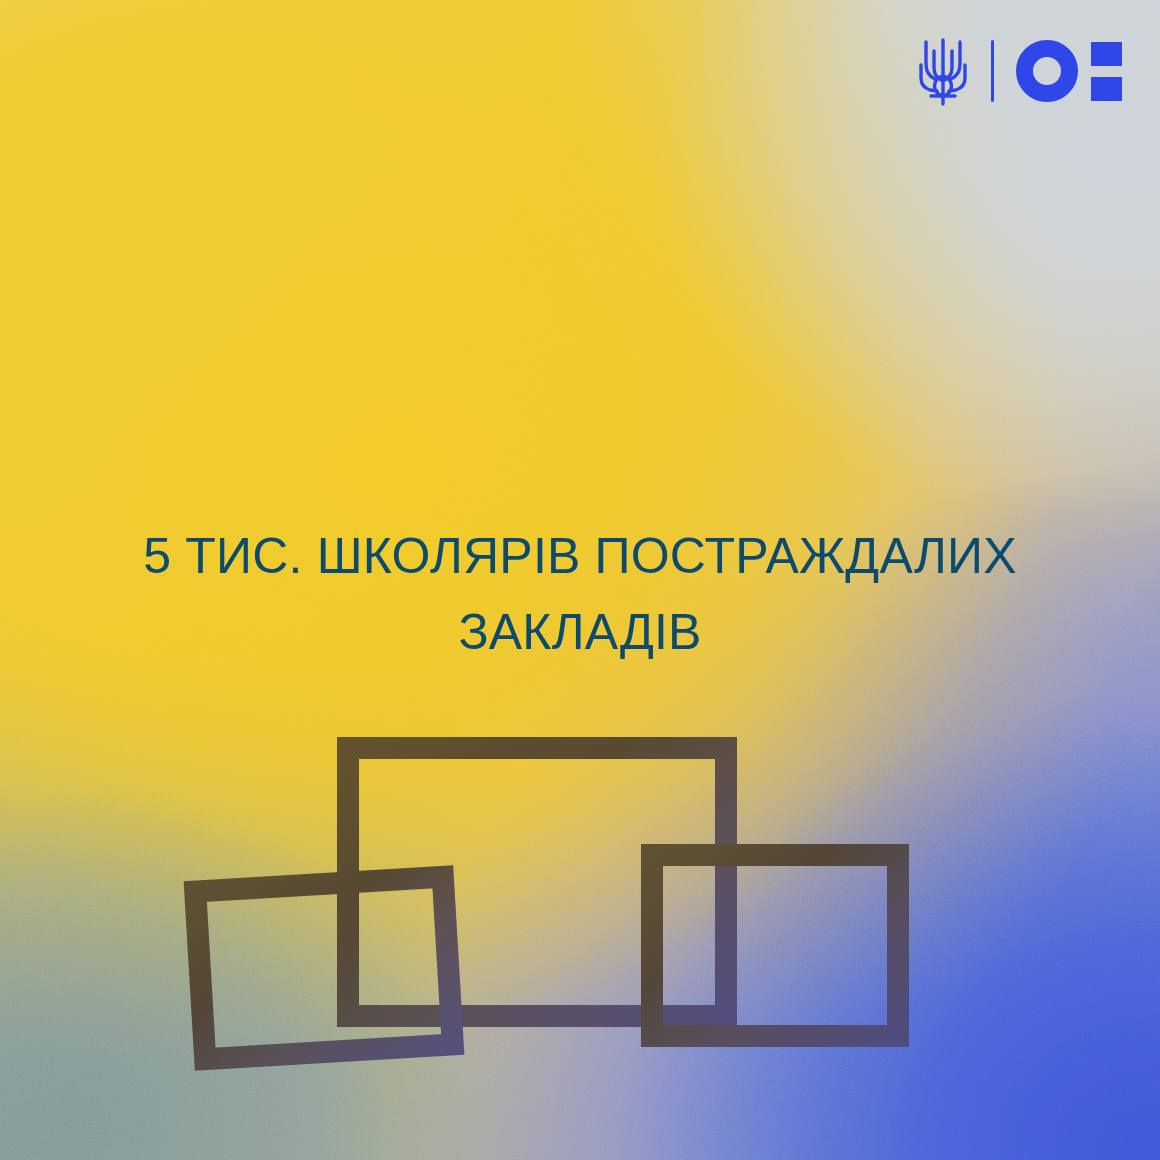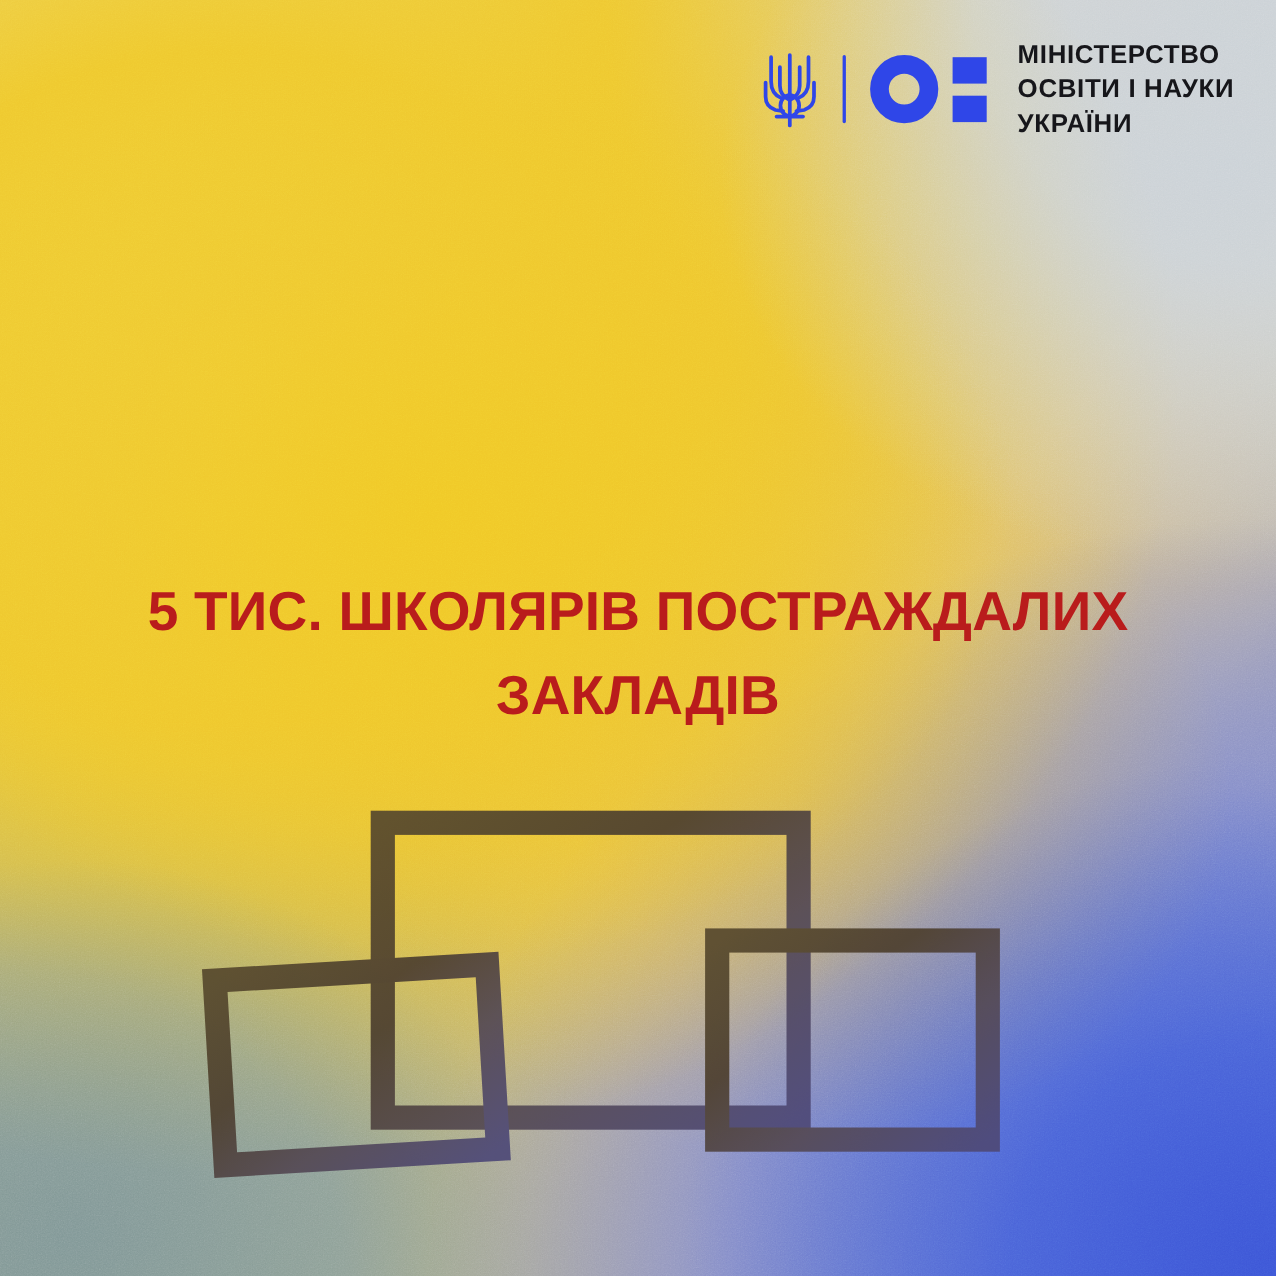--- a/index.html
+++ b/index.html
@@ -102,23 +102,23 @@
     white-space: nowrap;
   }
 
   
   #headline {
     position: absolute;
     top: 484px;
     left: 0;
     right: 0;
     text-align: center;
-    color: #b91c1c;
+    color: #0c4a6e;
     font-size: 50px;
-    font-weight: bold;
+    font-weight: normal;
     line-height: 1.52;
     letter-spacing: 0.2px;
     text-transform: uppercase;
     padding: 0 40px;
     box-sizing: border-box;
   }
   #headline .hl-line { display: block; }
 
   
   #devices-illustration {
@@ -184,24 +184,19 @@
     <div id="logo-divider"></div>
 
     <div id="mon-mark">
       <div id="mon-ring"></div>
       <div id="mon-colon">
         <div class="mon-colon-square"></div>
         <div class="mon-colon-square"></div>
       </div>
     </div>
 
-    <div id="ministry-name">
-      <div>МІНІСТЕРСТВО</div>
-      <div>ОСВІТИ І НАУКИ</div>
-      <div>УКРАЇНИ</div>
-    </div>
   </div>
 
   <h1 id="headline">
     <span class="hl-line">5 ТИС. ШКОЛЯРІВ ПОСТРАЖДАЛИХ ЗАКЛАДІВ</span>
   </h1>
 
 </div>
 
 </body></html>

